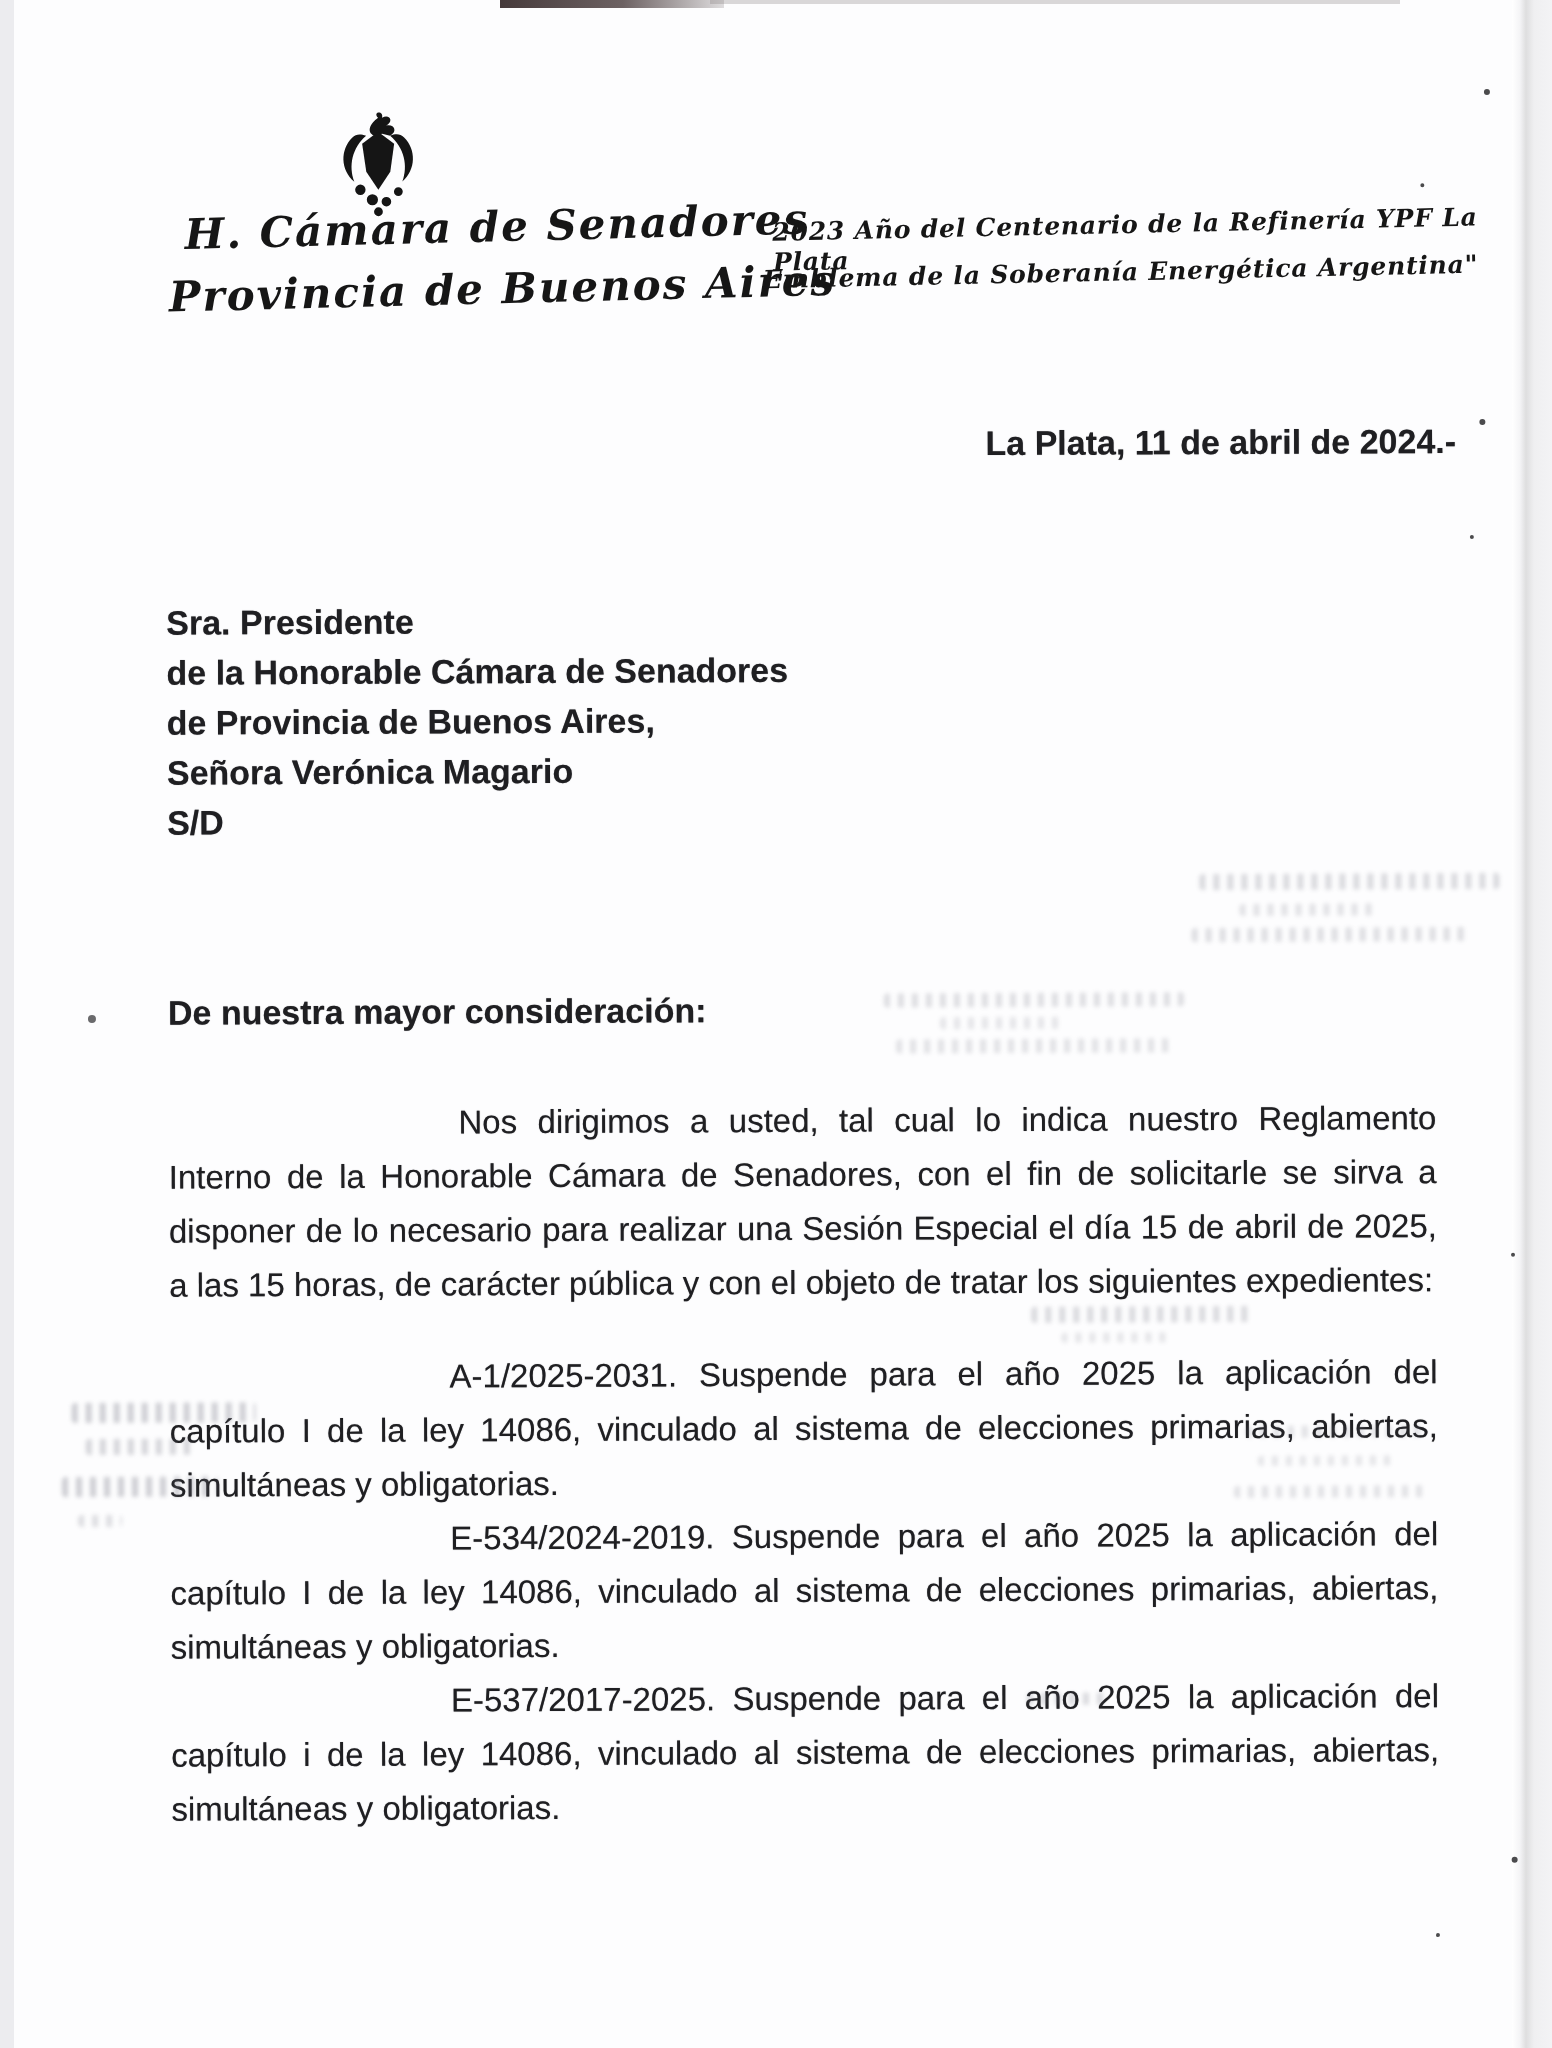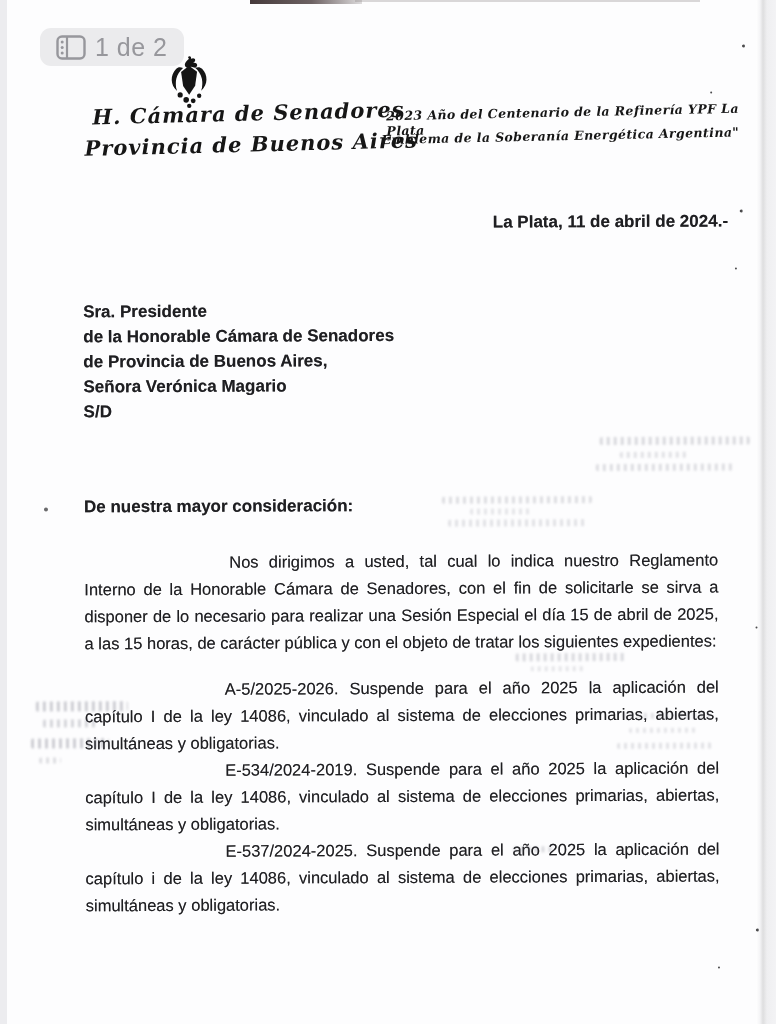--- a/index.html
+++ b/index.html
@@ -88,23 +88,23 @@
       <div>S/D</div>
     </div>
 
     <div class="salutation ink">De nuestra mayor consideración:</div>
 
     <div class="bodytext ink">
       <p>Nos dirigimos a usted, tal cual lo indica nuestro Reglamento Interno de la Honorable Cámara de Senadores, con el fin de solicitarle se sirva a disponer de lo necesario para realizar una Sesión Especial el día 15 de abril de 2025, a las 15 horas, de carácter pública y con el objeto de tratar los siguientes expedientes:</p>
     </div>
 
     <div class="items ink">
-      <p><span>A-5/2025-2026.</span> <span>Suspende para el año 2025 la aplicación del capítulo I de la ley 14086, vinculado al sistema de elecciones primarias, abiertas, simultáneas y obligatorias.</span></p>
+      <p><span>A-1/2025-2031.</span> <span>Suspende para el año 2025 la aplicación del capítulo I de la ley 14086, vinculado al sistema de elecciones primarias, abiertas, simultáneas y obligatorias.</span></p>
       <p><span>E-534/2024-2019.</span> <span>Suspende para el año 2025 la aplicación del capítulo I de la ley 14086, vinculado al sistema de elecciones primarias, abiertas, simultáneas y obligatorias.</span></p>
-      <p><span>E-537/2024-2025.</span> <span>Suspende para el año 2025 la aplicación del capítulo i de la ley 14086, vinculado al sistema de elecciones primarias, abiertas, simultáneas y obligatorias.</span></p>
+      <p><span>E-537/2017-2025.</span> <span>Suspende para el año 2025 la aplicación del capítulo i de la ley 14086, vinculado al sistema de elecciones primarias, abiertas, simultáneas y obligatorias.</span></p>
     </div>
 
     <div>
       <div class="ghost" style="left:600px;top:438px;width:150px;height:8px;opacity:.45;"></div>
       <div class="ghost" style="left:620px;top:453px;width:70px;height:6px;opacity:.35;"></div>
       <div class="ghost" style="left:596px;top:465px;width:140px;height:7px;opacity:.4;"></div>
       <div class="ghost" style="left:442px;top:497px;width:150px;height:7px;opacity:.4;"></div>
       <div class="ghost" style="left:470px;top:509px;width:60px;height:6px;opacity:.3;"></div>
       <div class="ghost" style="left:448px;top:520px;width:140px;height:7px;opacity:.35;"></div>
       <div class="ghost" style="left:515px;top:654px;width:110px;height:8px;opacity:.45;"></div>
@@ -122,24 +122,14 @@
       <div class="speck" style="left:712px;top:93px;width:2px;height:2px;"></div>
       <div class="speck" style="left:741px;top:211px;"></div>
       <div class="speck" style="left:736px;top:269px;width:2px;height:2px;"></div>
       <div class="speck" style="left:44px;top:506px;width:4px;height:4px;opacity:.7;"></div>
       <div class="speck" style="left:755px;top:628px;width:2px;height:2px;"></div>
       <div class="speck" style="left:754px;top:930px;"></div>
       <div class="speck" style="left:716px;top:968px;width:2px;height:2px;"></div>
     </div>
   </div>
 
-  <div class="pill">
-    <svg width="30" height="25" viewBox="0 0 30 25">
-      <rect x="1.5" y="1.5" width="27" height="22" rx="4.5" fill="none" stroke="#97979c" stroke-width="2.4"></rect>
-      <line x1="11" y1="2" x2="11" y2="23" stroke="#97979c" stroke-width="2.2"></line>
-      <circle cx="6.2" cy="7" r="1.5" fill="#97979c"></circle>
-      <circle cx="6.2" cy="12.5" r="1.5" fill="#97979c"></circle>
-      <circle cx="6.2" cy="18" r="1.5" fill="#97979c"></circle>
-    </svg>
-    <span class="pill-label">1 de 2</span>
-  </div>
 
 </div>
 
 </body></html>

